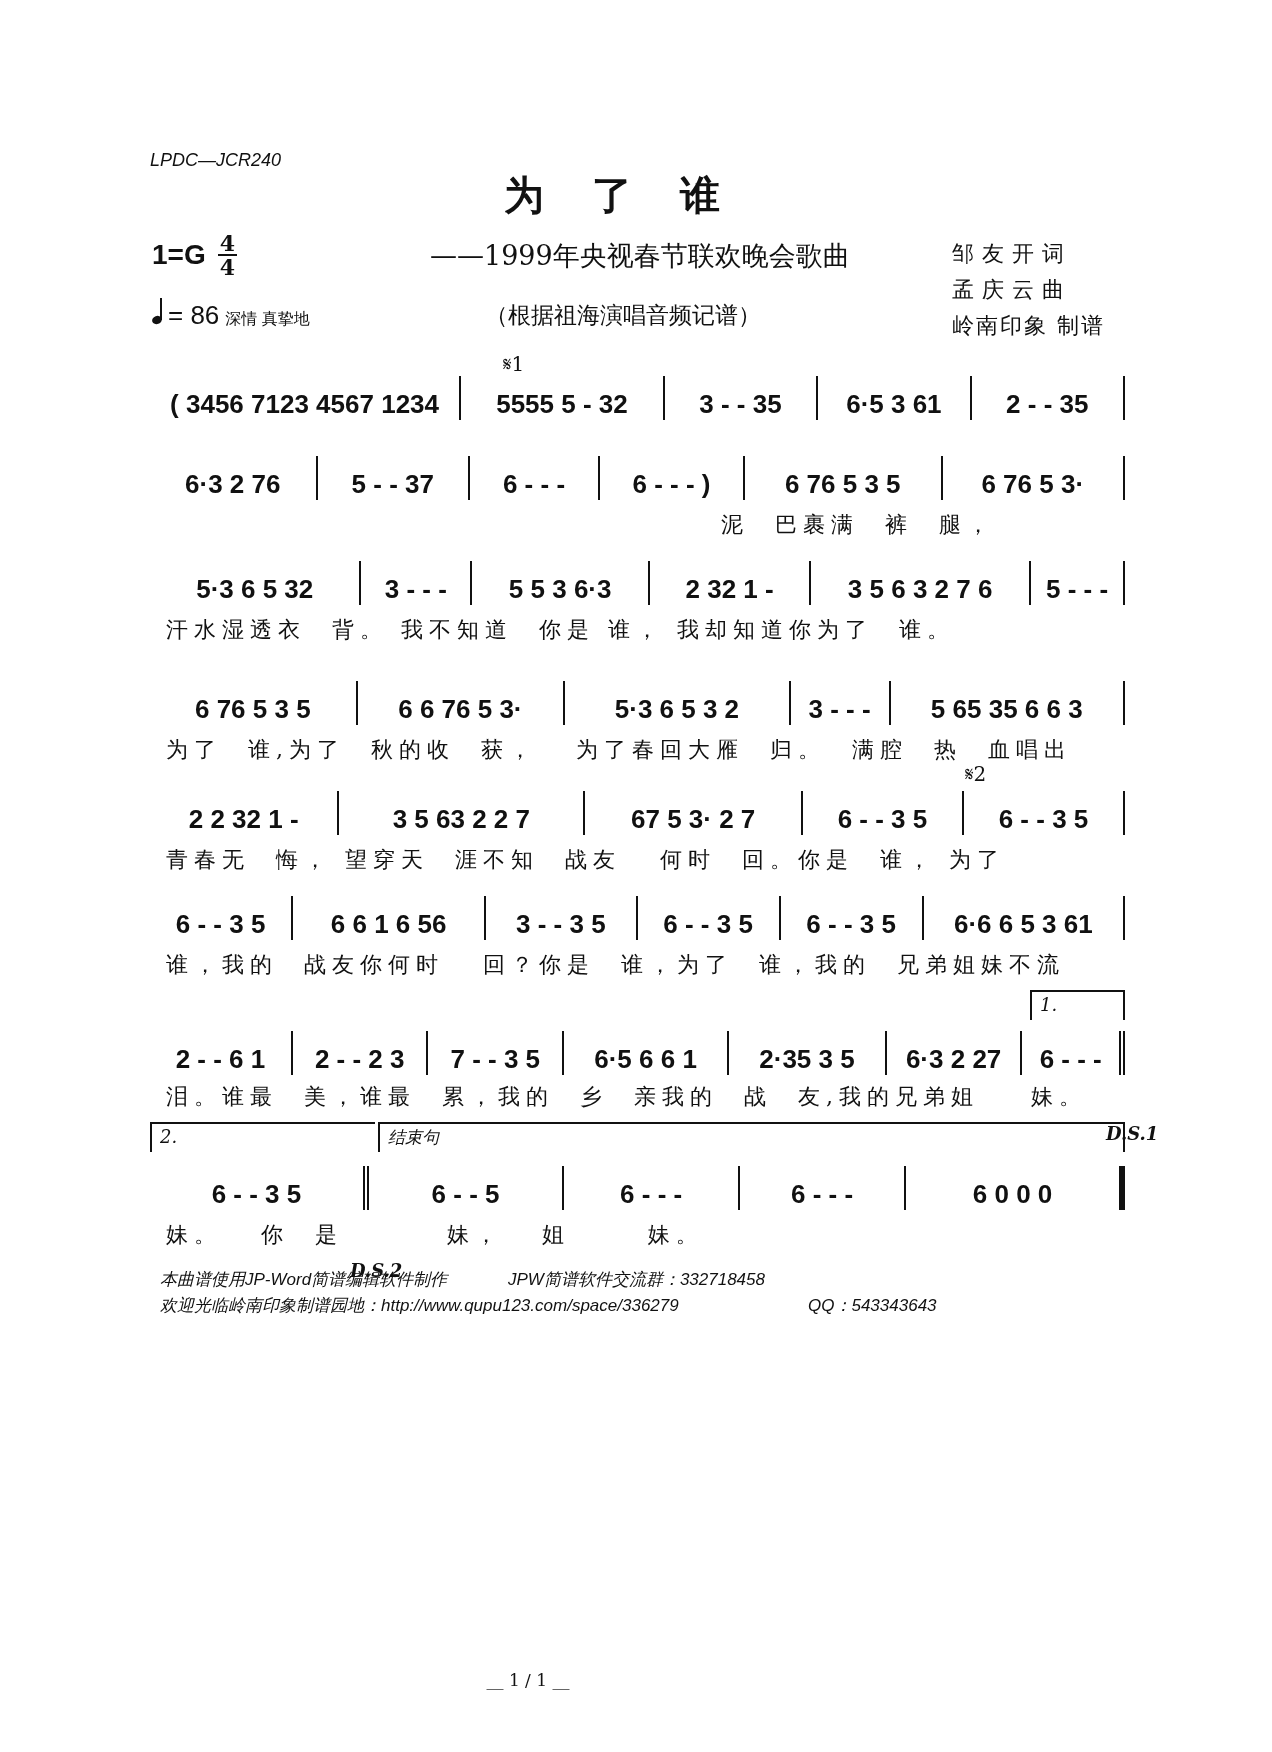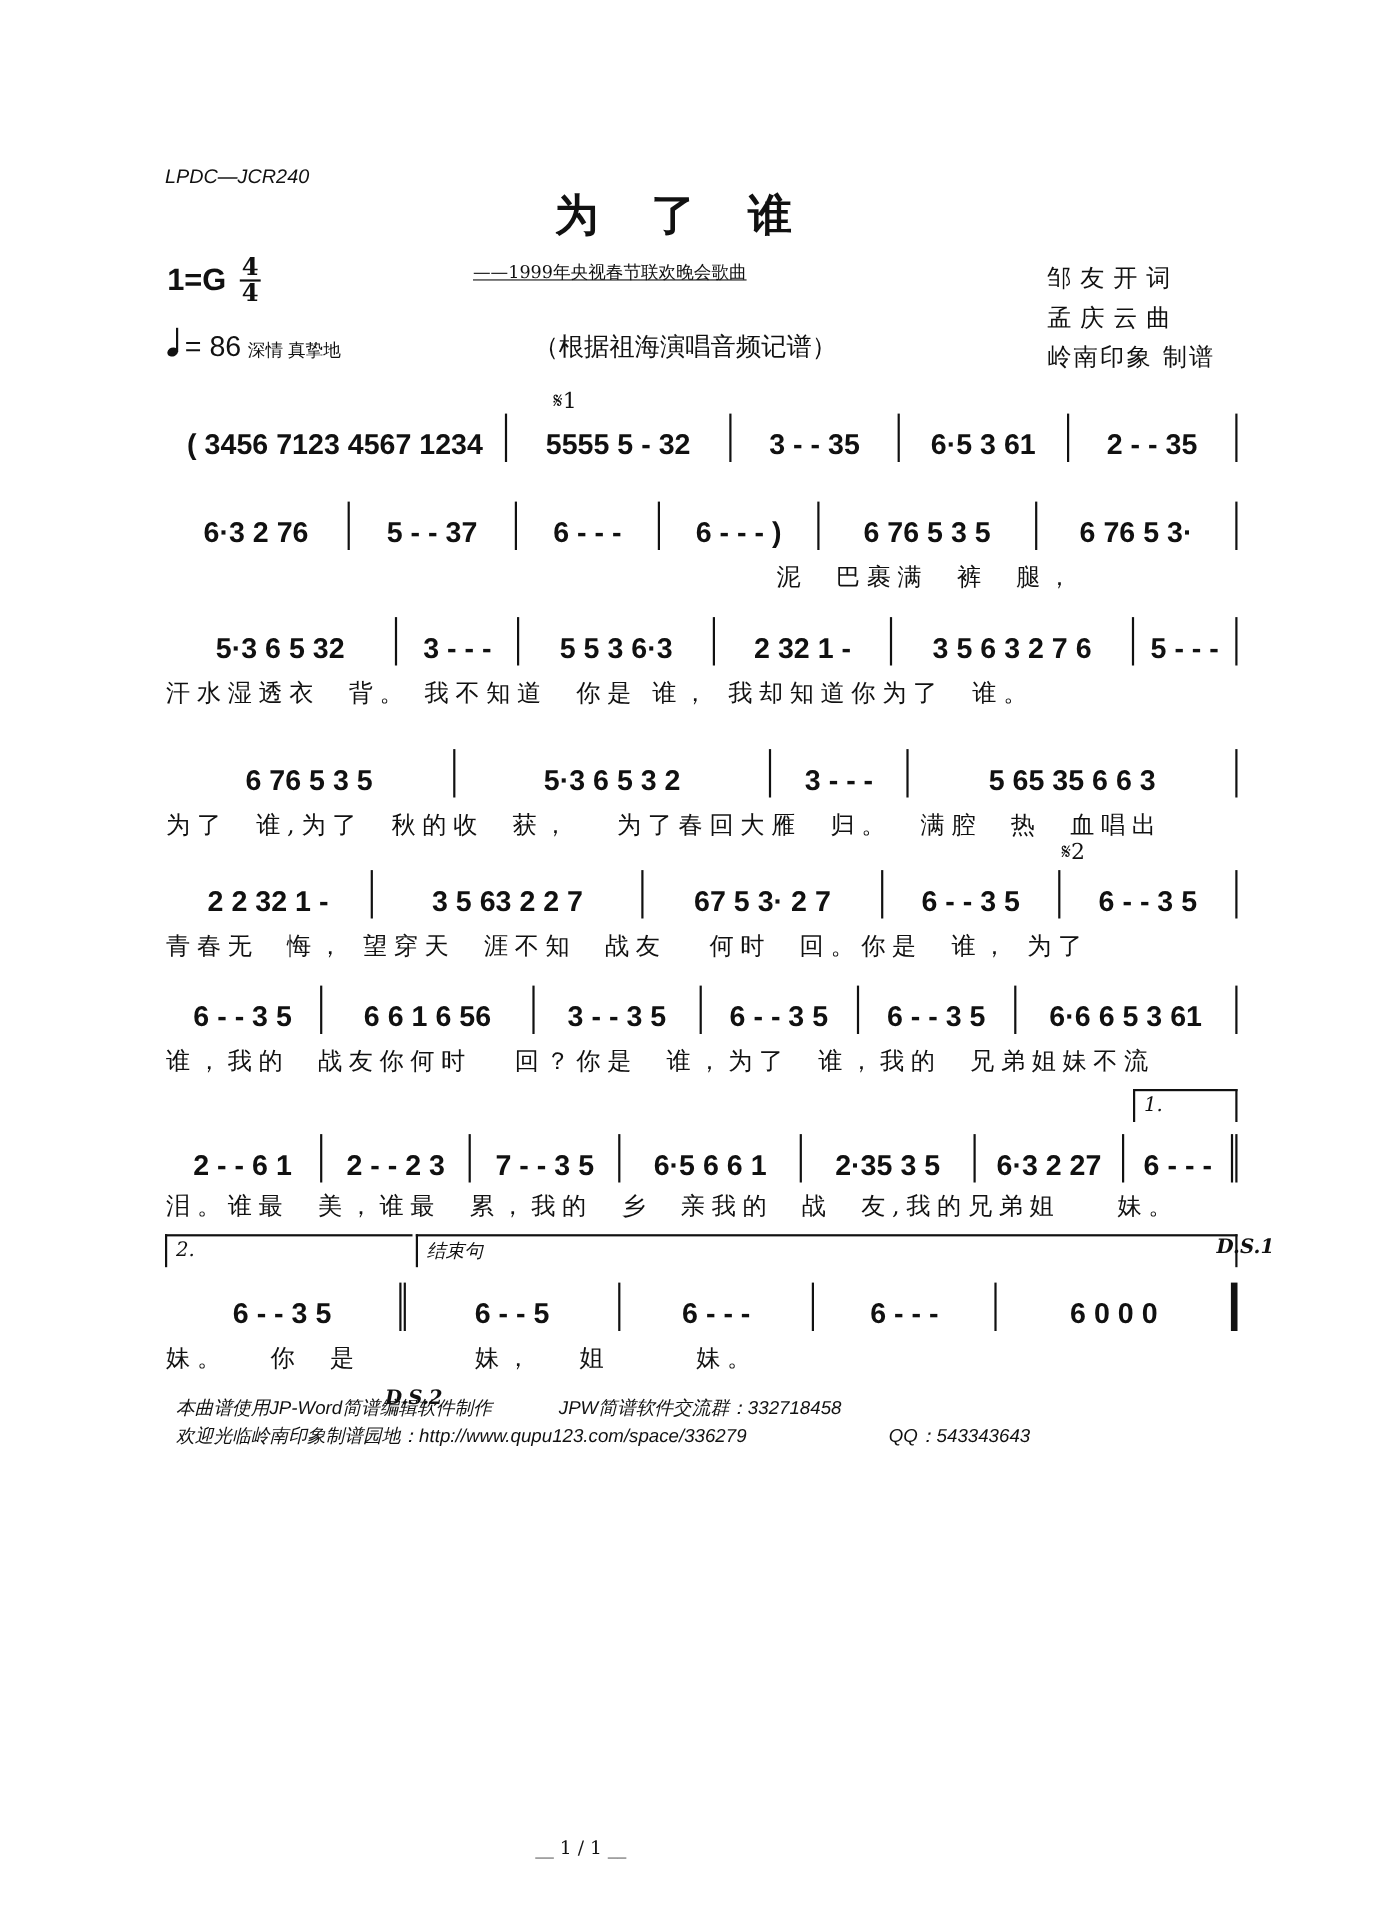--- a/index.html
+++ b/index.html
@@ -3,35 +3,35 @@
 <meta charset="utf-8">
 <style>
   html,body{margin:0;padding:0;background:#fff;}
   body{width:1272px;height:1752px;position:relative;overflow:hidden;color:#111;font-family:"DejaVu Sans","Liberation Sans",sans-serif;}
   .abs{position:absolute;}
   .code{left:150px;top:150px;font-family:"Liberation Sans",sans-serif;font-style:italic;font-size:18px;}
   .title{left:0;width:1272px;top:168px;text-align:center;font-family:"DejaVu Serif",serif;font-weight:bold;font-size:40px;letter-spacing:48px;}
   .key{left:152px;top:232px;font-family:"Liberation Sans",sans-serif;font-size:28px;font-weight:bold;display:flex;align-items:center;}
   .frac{display:inline-flex;flex-direction:column;align-items:center;margin-left:12px;font-family:"DejaVu Serif",serif;font-size:22px;line-height:22px;font-weight:bold;}
   .frac .n{border-bottom:2px solid #111;padding:0 2px;}
-  .subtitle{left:430px;top:238px;font-family:"DejaVu Serif",serif;font-size:16px;text-decoration:underline;}
+  .subtitle{left:430px;top:238px;font-family:"DejaVu Serif",serif;font-size:27px;}
   .credits{left:952px;top:236px;font-family:"DejaVu Serif",serif;font-size:22px;line-height:36px;letter-spacing:8px;}
   .credits div:last-child{letter-spacing:2px;}
   .tempo{left:152px;top:300px;font-family:"Liberation Sans",sans-serif;font-size:26px;display:flex;align-items:baseline;gap:6px;}
   .tempo .mood{font-size:16px;}
   .note-icon{display:inline-block;width:10px;height:24px;position:relative;}
   .note-icon::before{content:"";position:absolute;left:0;bottom:0;width:10px;height:8px;border-radius:50%;background:#111;transform:rotate(-20deg);}
   .note-icon::after{content:"";position:absolute;right:0;bottom:4px;width:2px;height:22px;background:#111;}
   .source{left:485px;top:300px;font-family:"DejaVu Serif",serif;font-size:23px;}
   .segno{font-family:"DejaVu Serif",serif;font-size:20px;}
   .row{position:absolute;left:150px;width:975px;height:50px;display:flex;align-items:flex-end;text-align:right;}
   .measure{flex:1;display:flex;justify-content:space-around;align-items:flex-end;height:44px;border-right:2px solid #111;padding:0 4px;box-sizing:border-box;font-family:"Liberation Sans",sans-serif;font-weight:bold;font-size:26px;white-space:pre;}
   .measure.dbl{border-right:6px double #111;}
   .measure.final{border-right:6px solid #111;}
-  .lyr{position:absolute;left:151px;width:975px;font-family:"DejaVu Serif",serif;font-size:22px;letter-spacing:6px;white-space:pre;}
+  .lyr{position:absolute;left:166px;width:975px;font-family:"DejaVu Serif",serif;font-size:22px;letter-spacing:6px;white-space:pre;}
   .mark{font-family:"DejaVu Serif",serif;font-style:italic;font-weight:bold;font-size:18px;margin-top:48px;}
   .volta{position:absolute;border-left:2px solid #111;border-top:2px solid #111;font-family:"DejaVu Serif",serif;font-style:italic;font-size:18px;padding:2px 8px;box-sizing:border-box;}
   .footer{left:160px;font-family:"Liberation Sans",sans-serif;font-style:italic;font-size:17px;}
   .page{left:0;width:1056px;top:1670px;text-align:center;font-family:"DejaVu Serif",serif;font-size:17px;}
 </style>
 </head>
 <body>
 
 <div class="abs code">LPDC—JCR240</div>
 <div class="abs title">为了谁</div>
@@ -81,20 +81,21 @@
   <div class="measure" style="flex:0.6">3 - - -</div>
   <div class="measure" style="flex:1">5 5 3 6·3</div>
   <div class="measure" style="flex:0.9">2 32 1 -</div>
   <div class="measure" style="flex:1.25">3 5 6 3 2 7 6</div>
   <div class="measure" style="flex:0.5">5 - - -</div>
 </div>
 <div class="lyr" style="top:615px;">汗水湿透衣  背。 我不知道  你是 谁， 我却知道你为了  谁。</div>
 
 <div class="row" style="top:675px;">
   <div class="measure" style="flex:1.1">6 76 5 3 5</div>
+  <div class="measure" style="flex:1.1">6 6 76 5 3·</div>
   <div class="measure" style="flex:1.2">5·3 6 5 3 2</div>
   <div class="measure" style="flex:0.5">3 - - -</div>
   <div class="measure" style="flex:1.25">5 65 35 6 6 3</div>
 </div>
 <div class="lyr" style="top:735px;">为了  谁,为了  秋的收  获，   为了春回大雁  归。  满腔  热  血唱出</div>
 
 <div class="row" style="top:785px;">
   <div class="measure" style="flex:0.95">2 2 32 1 -</div>
   <div class="measure" style="flex:1.25">3 5 63 2 2 7</div>
   <div class="measure" style="flex:1.1">67 5 3· 2 7</div>

